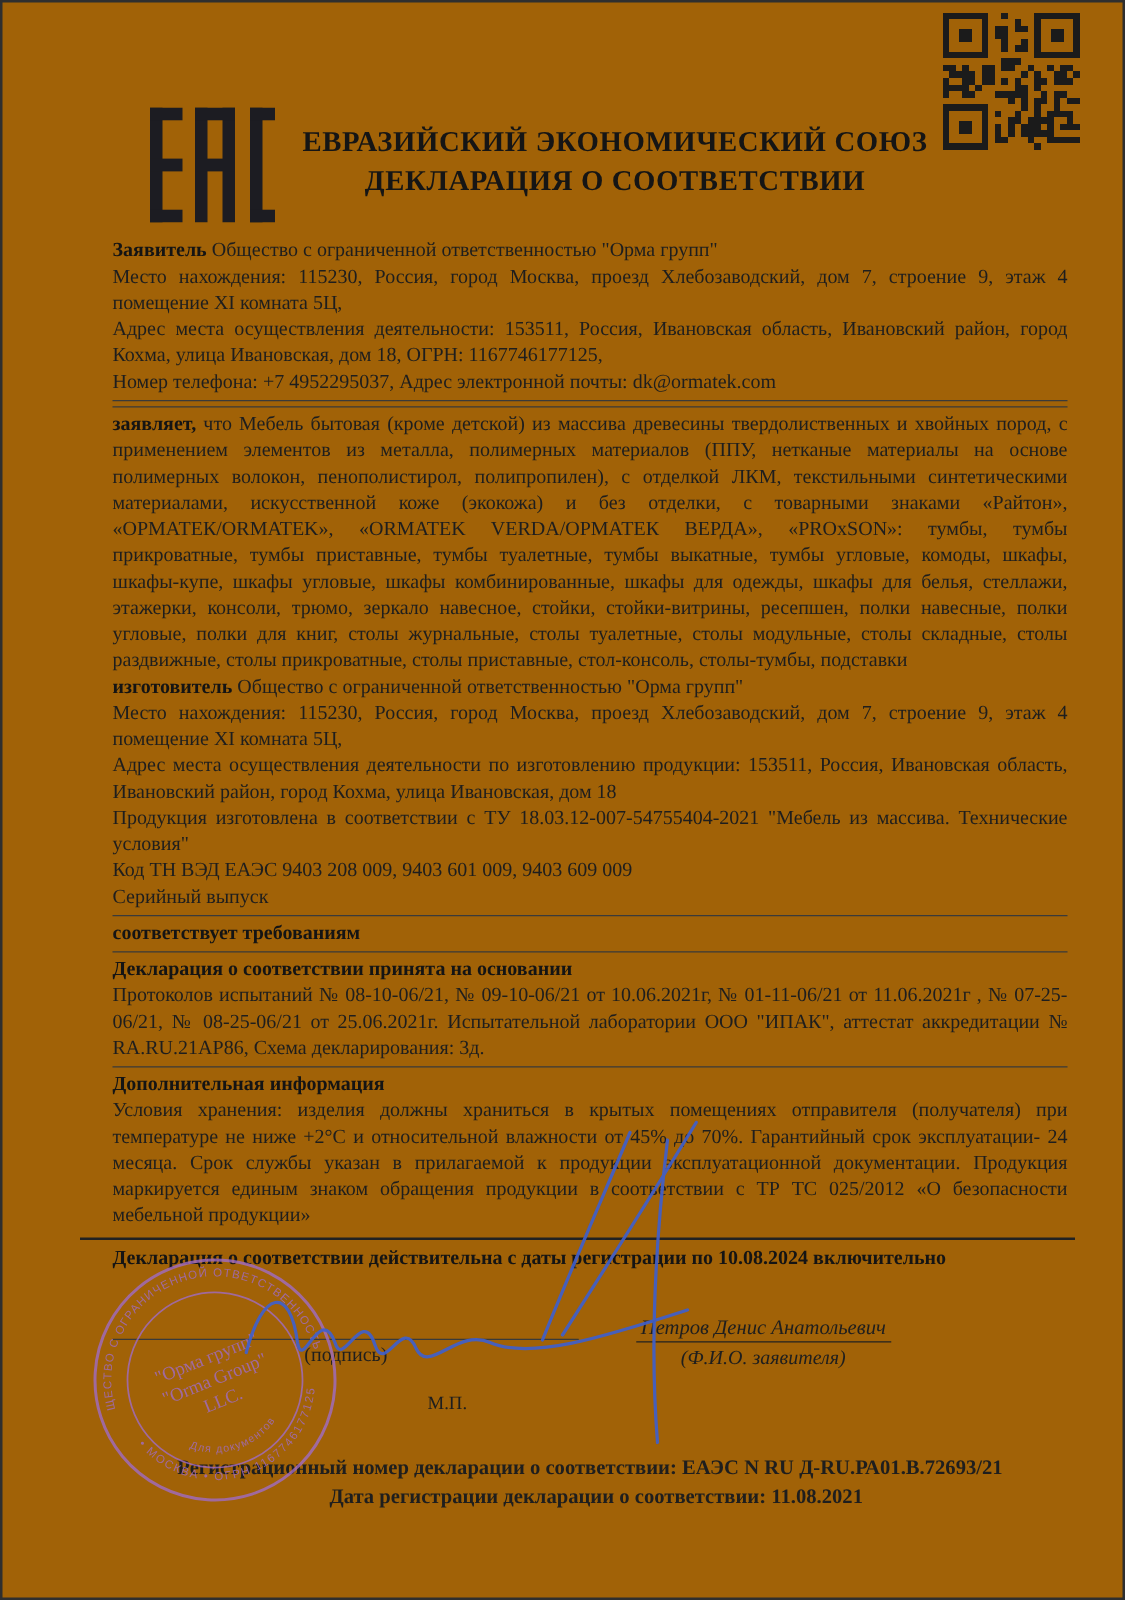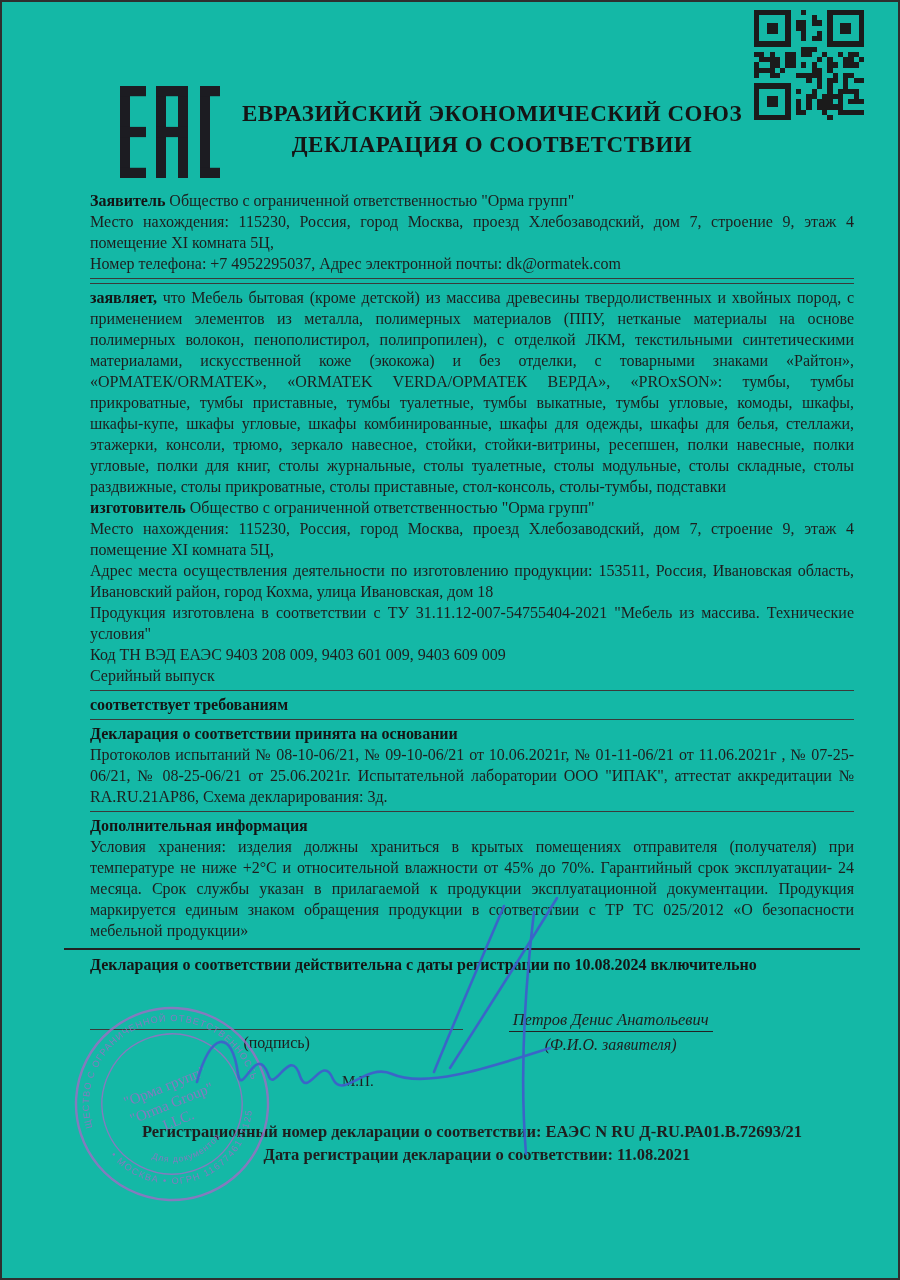--- a/index.html
+++ b/index.html
@@ -1,18 +1,18 @@
 <!DOCTYPE html>
 <html><head>
 <meta charset="utf-8">
 <style>
   html,body{margin:0;padding:0;background:#e8e8e8;}
   .page{
     position:relative;width:900px;height:1280px;margin:0 auto;
-    background:#14b8a6;border:2px solid #2f2f2f;box-sizing:border-box;
+    background:#a16207;border:2px solid #2f2f2f;box-sizing:border-box;
     font-family:"Liberation Serif","DejaVu Serif",serif;color:#1e1e1e;
     overflow:hidden;
   }
   
   .eac-logo{position:absolute;left:118px;top:84px;width:100px;height:92px;}
   .doc-title{
     position:absolute;left:198px;top:96px;width:584px;text-align:center;
     font-weight:bold;font-size:23px;line-height:31px;letter-spacing:.5px;color:#151515;
   }
   .qr{position:absolute;left:752px;top:8px;width:110px;height:110px;}
@@ -192,33 +192,34 @@
       </g>
       <rect x="10" y="10" width="8" height="8"></rect>
       <rect x="66" y="10" width="8" height="8"></rect>
       <rect x="10" y="66" width="8" height="8"></rect>
     </svg>
   </div>
 
   <div class="content">
     <p><b>Заявитель</b> <span>Общество с ограниченной ответственностью "Орма групп"</span></p>
     <p>Место нахождения: 115230, Россия, город Москва, проезд Хлебозаводский, дом 7, строение 9, этаж 4 помещение XI комната 5Ц,</p>
+    <p>Адрес места осуществления деятельности: 153511, Россия, Ивановская область, Ивановский район, город Кохма, улица Ивановская, дом 18, ОГРН: 1167746177125,</p>
     <p>Номер телефона: +7 4952295037, Адрес электронной почты: dk@ormatek.com</p>
 
     <hr class="rule">
 
 
     <hr class="rule">
 
     <p><b>заявляет,</b> <span>что Мебель бытовая (кроме детской) из массива древесины твердолиственных и хвойных пород, с применением элементов из металла, полимерных материалов (ППУ, нетканые материалы на основе полимерных волокон, пенополистирол, полипропилен), с отделкой ЛКМ, текстильными синтетическими материалами, искусственной коже (экокожа) и без отделки, с товарными знаками «Райтон», «ОРМАТЕК/ORMATEK», «ORMATEK VERDA/ОРМАТЕК ВЕРДА», «PROxSON»: тумбы, тумбы прикроватные, тумбы приставные, тумбы туалетные, тумбы выкатные, тумбы угловые, комоды, шкафы, шкафы-купе, шкафы угловые, шкафы комбинированные, шкафы для одежды, шкафы для белья, стеллажи, этажерки, консоли, трюмо, зеркало навесное, стойки, стойки-витрины, ресепшен, полки навесные, полки угловые, полки для книг, столы журнальные, столы туалетные, столы модульные, столы складные, столы раздвижные, столы прикроватные, столы приставные, стол-консоль, столы-тумбы, подставки</span></p>
 
     <p><b>изготовитель</b> <span>Общество с ограниченной ответственностью "Орма групп"</span></p>
     <p>Место нахождения: 115230, Россия, город Москва, проезд Хлебозаводский, дом 7, строение 9, этаж 4 помещение XI комната 5Ц,</p>
     <p>Адрес места осуществления деятельности по изготовлению продукции: 153511, Россия, Ивановская область, Ивановский район, город Кохма, улица Ивановская, дом 18</p>
-    <p>Продукция изготовлена в соответствии с ТУ 31.11.12-007-54755404-2021 "Мебель из массива. Технические условия"</p>
+    <p>Продукция изготовлена в соответствии с ТУ 18.03.12-007-54755404-2021 "Мебель из массива. Технические условия"</p>
     <p>Код ТН ВЭД ЕАЭС  9403 208 009, 9403 601 009, 9403 609 009</p>
     <p>Серийный выпуск</p>
 
     <hr class="rule">
 
     <p><b>соответствует требованиям</b></p>
 
     <hr class="rule">
 
     <p><b>Декларация о соответствии принята на основании</b></p>

